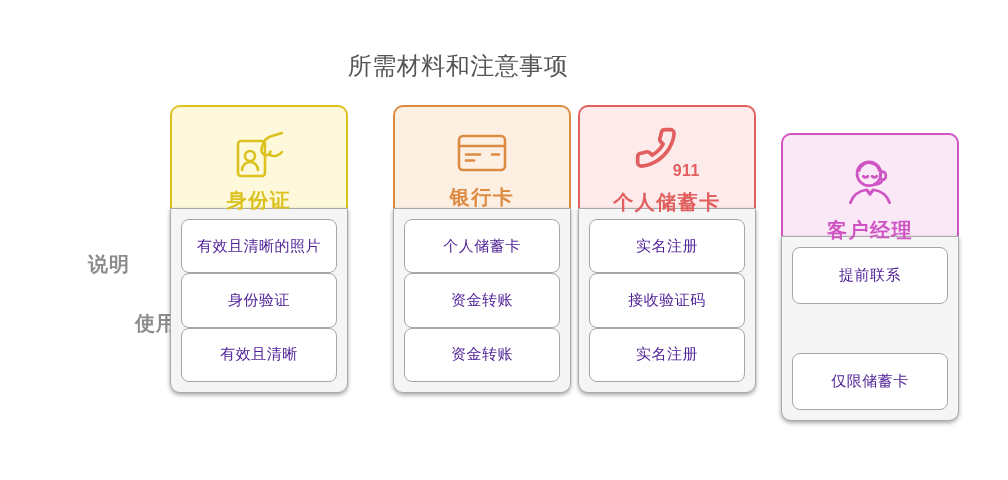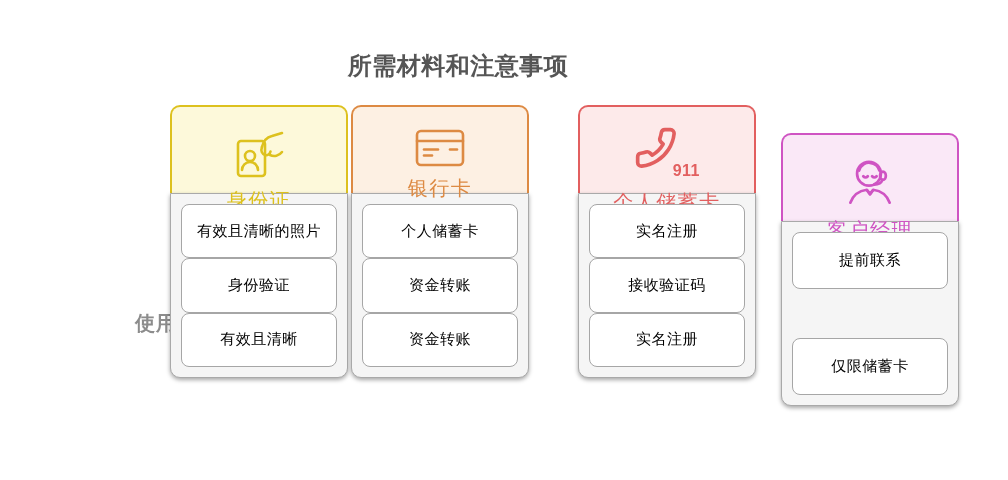--- a/index.html
+++ b/index.html
@@ -3,74 +3,75 @@
 <meta charset="utf-8">
 <style>
   * { margin:0; padding:0; box-sizing:border-box; }
   html,body { background:#fff; }
   body { font-family:"Liberation Sans","DejaVu Sans",sans-serif; }
   #stage {
     position:relative; width:1008px; height:480px; background:#ffffff; overflow:hidden;
   }
   .diagram-title {
     position:absolute; top:50px; left:0; width:916px; text-align:center;
-    font-size:24px; font-weight:700; letter-spacing:0.5px; color:#555555;
+    font-size:24px; font-weight:400; letter-spacing:0.5px; color:#555555;
   }
   .row-label {
     position:absolute; left:0; width:130px; text-align:right;
     font-size:20px; font-weight:700; letter-spacing:1px; color:#8c8c8c; line-height:22px;
   }
   .row-label.l0 { top:253px; }
   .row-label.l1 { top:312px;margin-left:47px; }
   .row-label.l2 { top:371px; }
   .card { position:absolute; top:105px; width:178px; height:310px; color:var(--accent); }
   .card.c0 { left:170px; }
-  .card.c1 { left:351px; }
+  .card.c1 { left:393px; }
   .card.c2 { left:578px; }
   .card.c3 { left:781px;margin-top:28px; }
   .card-header {
-    height:88px; background:var(--bg);
+    height:103px; background:var(--bg);
     border:2px solid var(--accent); border-bottom:none;
     border-radius:10px 10px 0 0;
     display:flex; flex-direction:column; align-items:center;
   }
   .icon-wrap {
     height:58px; margin-top:19px;
     display:flex; align-items:center; justify-content:center;
   }
   .phone-wrap { position:relative; width:66px; height:58px; }
   .phone-wrap svg { position:absolute; left:0; top:0; transform:scaleX(-1); }
   .phone-badge {
     position:absolute; right:0; bottom:4px;
     font-size:16px; font-weight:600; letter-spacing:0.5px; color:var(--accent);
   }
   .card-title {
-    margin-top:7px; font-size:20px; font-weight:400; letter-spacing:1.5px;
+    margin-top:7px; font-size:20px; font-weight:700; letter-spacing:1.5px;
     color:var(--accent); line-height:22px;text-align:center;
   }
   .card-body {
     height:185px; background:#f5f5f5;
     border:1px solid #a9a9a9; border-radius:0 0 10px 10px;
     box-shadow:0 2px 4px rgba(0,0,0,0.35);
     padding:10px; display:flex; flex-direction:column; justify-content:space-between;
   }
   .card-item {
     height:57px; background:#ffffff; border:1px solid #a6a6a6; border-radius:8px;
     display:flex; align-items:center; justify-content:center;
-    font-size:15px; color:#000000; letter-spacing:0.5px; white-space:nowrap;
+    font-size:15px; color:#4c1d95; letter-spacing:0.5px; white-space:nowrap;
   }
   svg.icon { display:block; }
 </style>
 </head>
 <body>
 
 <div id="stage">
 
   <div class="diagram-title">所需材料和注意事项</div>
 
+  <div class="row-label l0">说明</div>
   <div class="row-label l1">使用</div>
 
   <div class="card c0" style="--accent: #ddc11e; --bg: #fdf9da;">
     <div class="card-header">
       <div class="icon-wrap">
         <svg class="icon" viewBox="0 0 56 56" width="56" height="56" fill="none" stroke="currentColor" stroke-width="2.6" stroke-linecap="round" stroke-linejoin="round">
           <rect x="7" y="15" width="27" height="35" rx="3"></rect>
           <circle cx="19" cy="30" r="5"></circle>
           <path d="M11 44 a8 8 0 0 1 16 0"></path>
           <path d="M31 21 c1.5 -7 6 -10 10 -11 l10 -3"></path>

